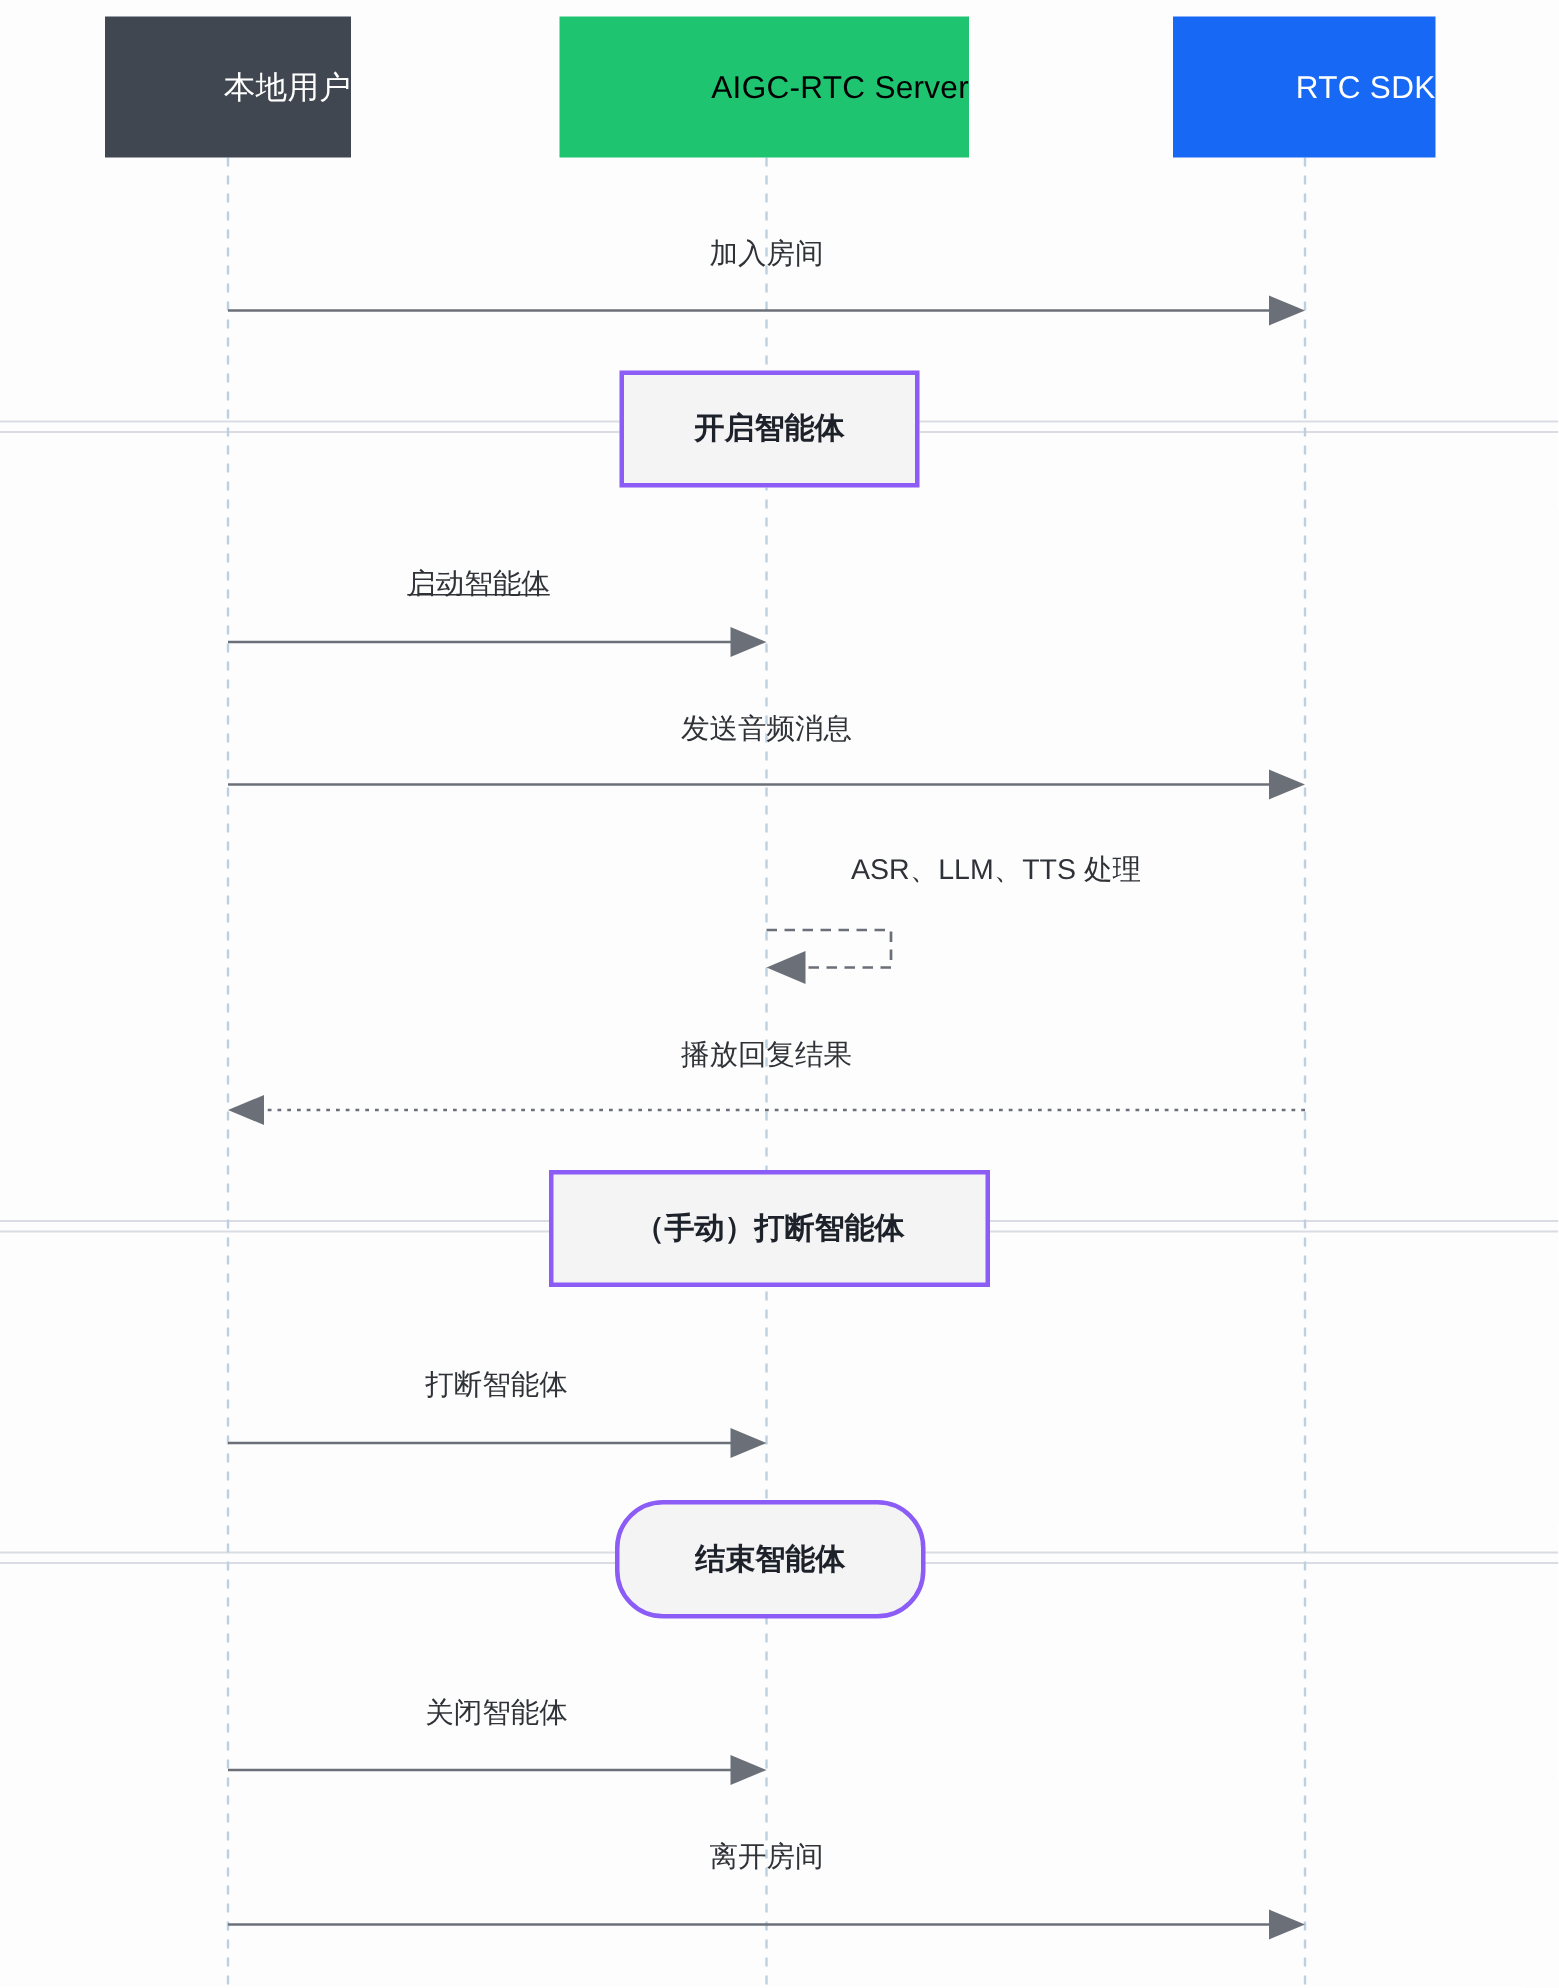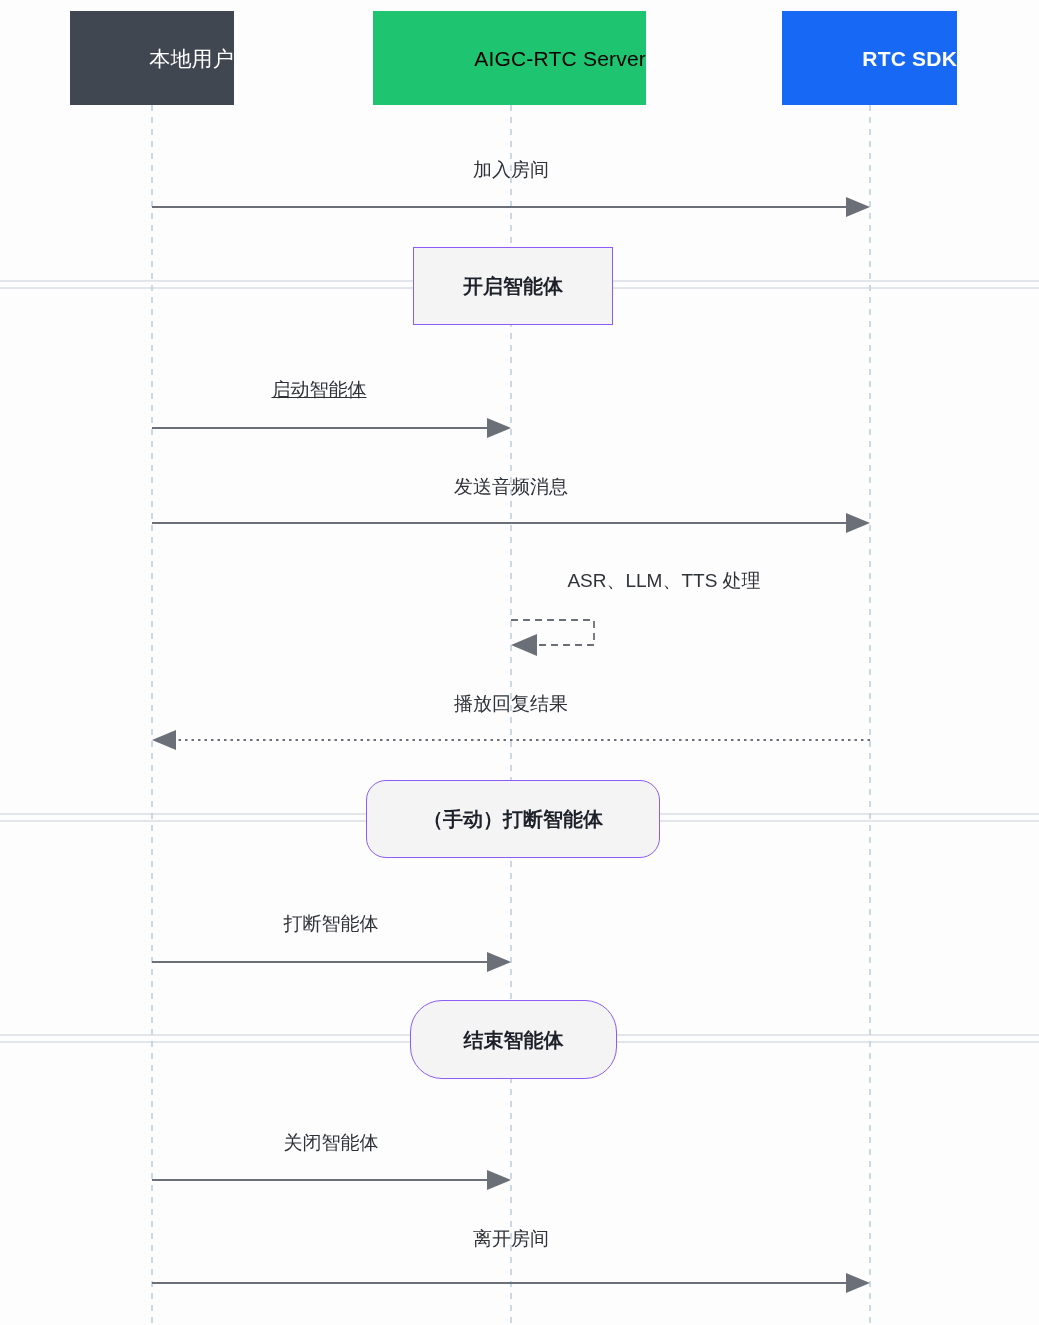--- a/index.html
+++ b/index.html
@@ -41,21 +41,21 @@
     line-height: 1;
     white-space: nowrap;
   }
   .note-box {
     position: absolute;
     display: flex;
     align-items: center;
     justify-content: center;
     box-sizing: border-box;
     background: #f4f4f5;
-    border: 1px solid #8b5cf6;
+    border: 3px solid #8b5cf6;
     color: #1d2129;
     font-weight: bold;
     font-size: 20px;
   }
   .note-label {
     white-space: nowrap;
     line-height: 1;
   }
   .msg-label {
     position: absolute;
@@ -123,29 +123,29 @@
       </g>
   </svg>
 
   <div id="actor-layer">
       <div class="actor-box" style="left: 70px; top: 11px; width: 164px; height: 94px; background: rgb(65, 71, 80); color: rgb(255, 255, 255);">
         <span class="actor-label">本地用户</span>
       </div>
       <div class="actor-box" style="left: 373px; top: 11px; width: 273px; height: 94px; background: rgb(30, 196, 111); color: #000000;">
         <span class="actor-label">AIGC-RTC Server</span>
       </div>
-      <div class="actor-box" style="left: 782px; top: 11px; width: 175px; height: 94px; background: rgb(22, 104, 245); color: rgb(255, 255, 255); font-weight: bold;">
+      <div class="actor-box" style="left: 782px; top: 11px; width: 175px; height: 94px; background: rgb(22, 104, 245); color: rgb(255, 255, 255);">
         <span class="actor-label">RTC SDK</span>
       </div>
     </div>
   <div id="note-layer">
       <div class="note-box" style="left: 413px; top: 247px; width: 200px; height: 78px;">
         <span class="note-label">开启智能体</span>
       </div>
-      <div class="note-box" style="left: 366px; top: 780px; width: 294px; height: 78px; border-radius: 20px;">
+      <div class="note-box" style="left: 366px; top: 780px; width: 294px; height: 78px;">
         <span class="note-label">（手动）打断智能体</span>
       </div>
       <div class="note-box" style="left: 410px; top: 1000px; width: 207px; height: 79px; border-radius: 32px;">
         <span class="note-label">结束智能体</span>
       </div>
     </div>
   <div id="label-layer">
       <div class="msg-label" style="left: 511px; top: 160px;">加入房间</div>
       <div class="msg-label" style="left: 319px; top: 380px; text-decoration: underline;">启动智能体</div>
       <div class="msg-label" style="left: 511px; top: 477px;">发送音频消息</div>

